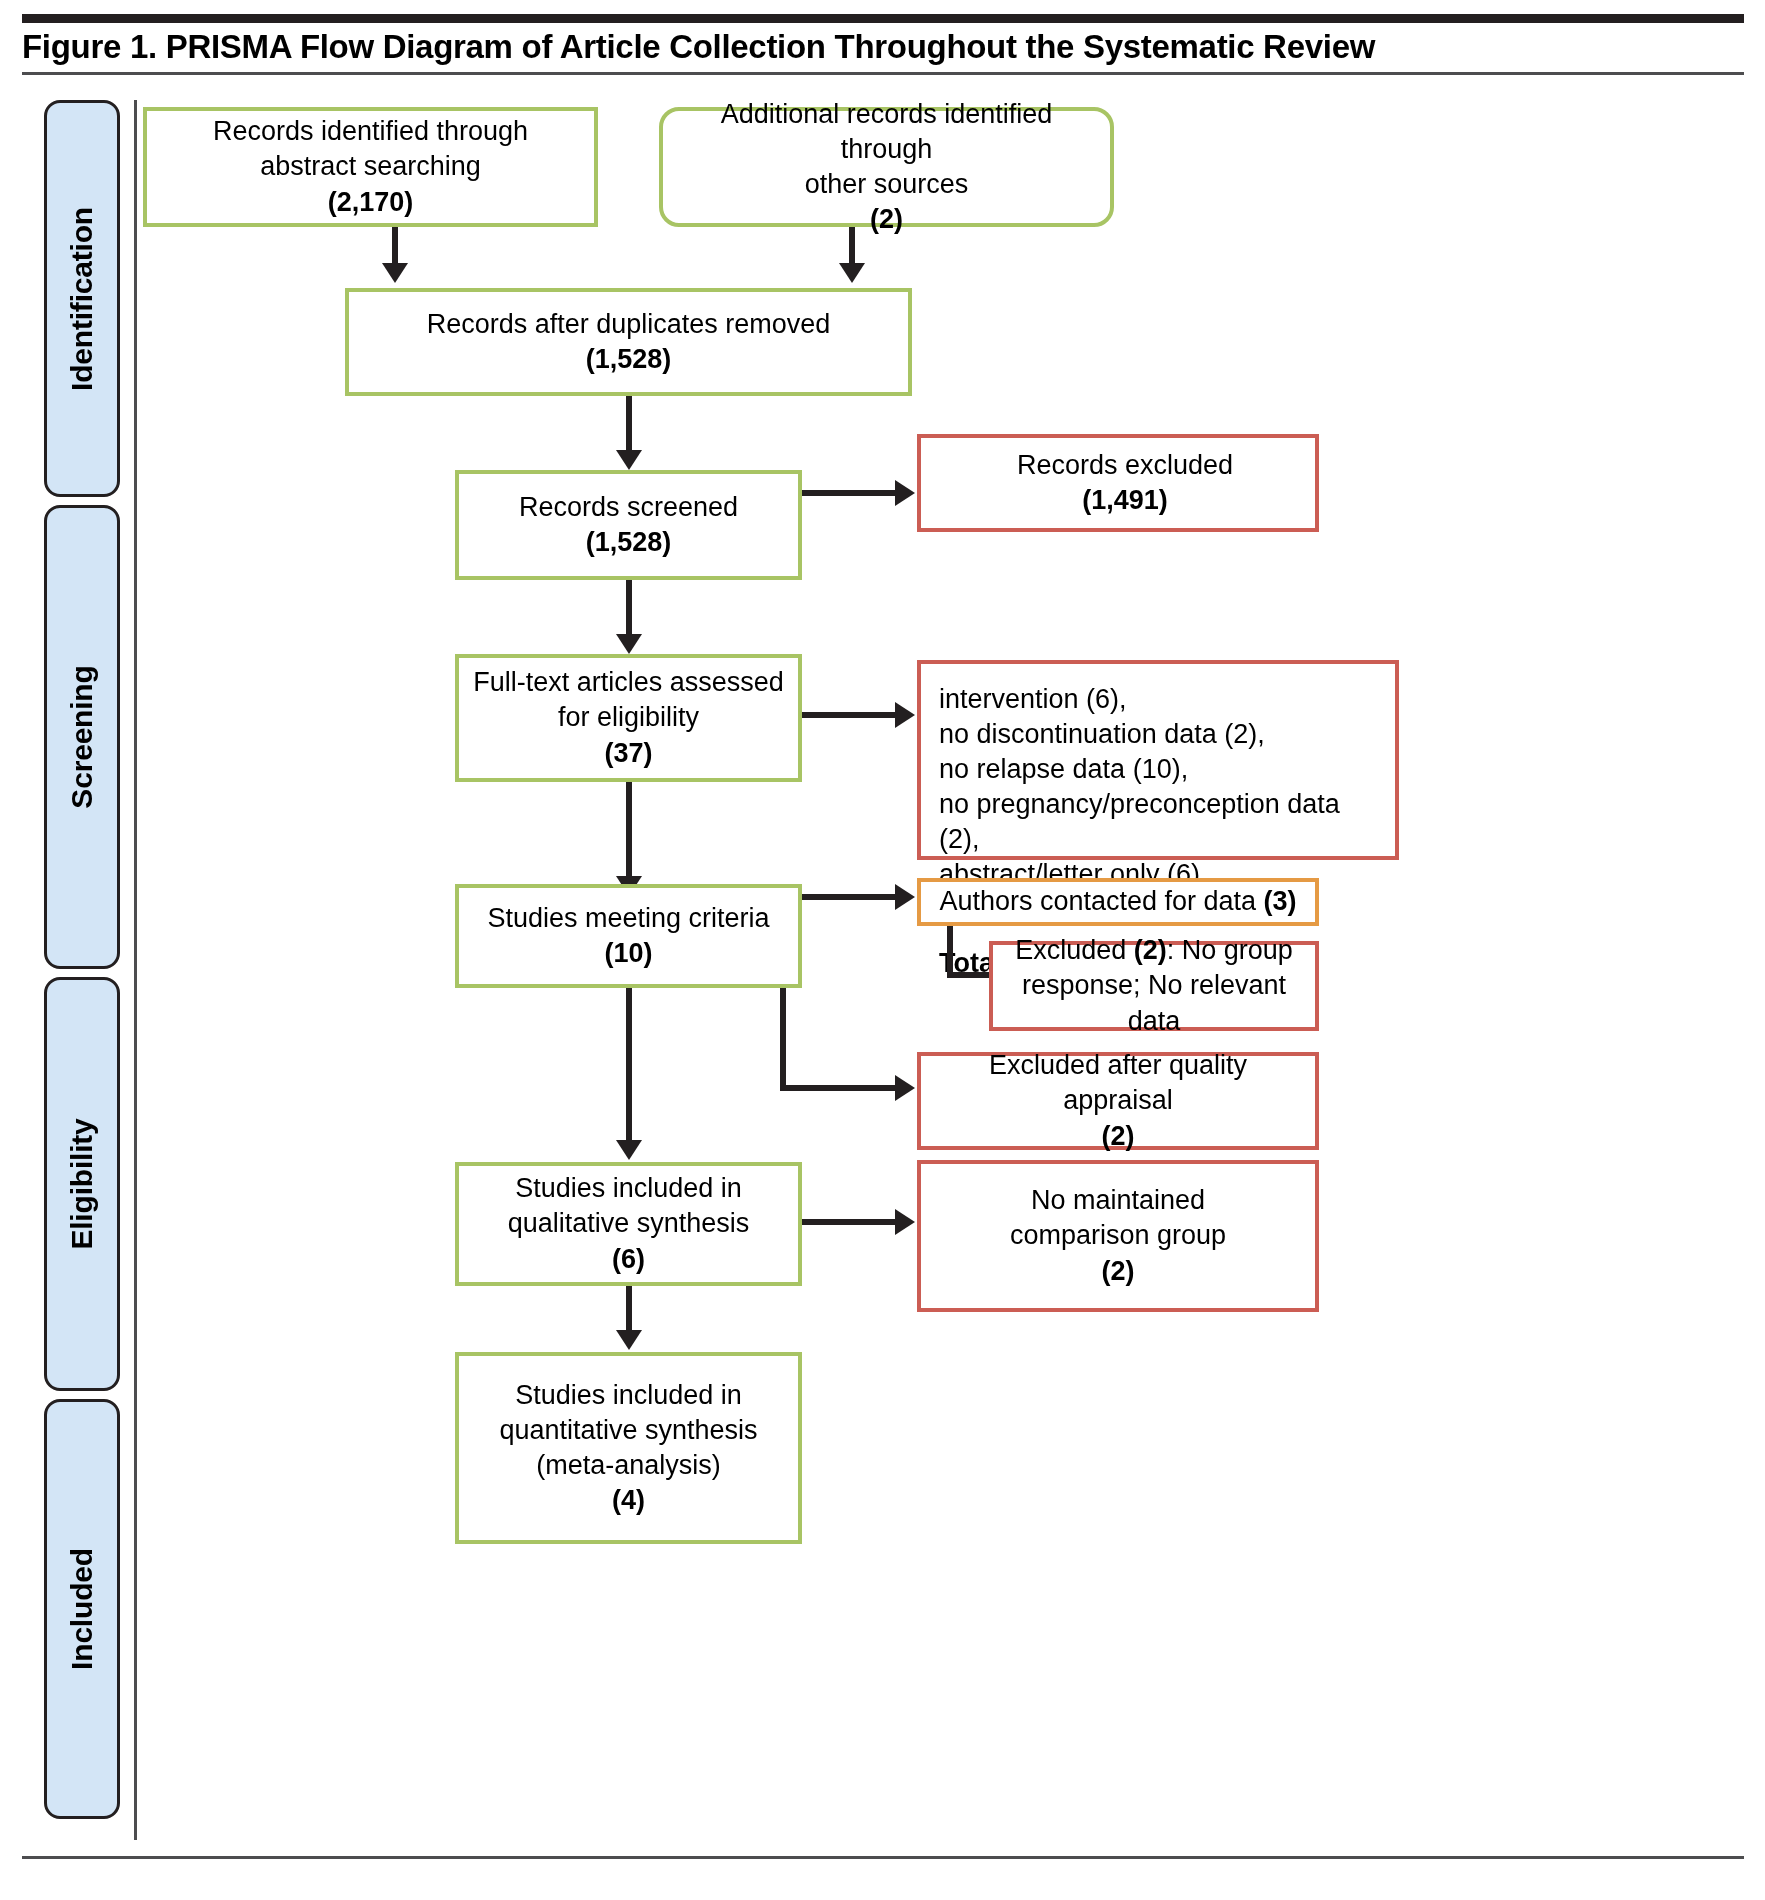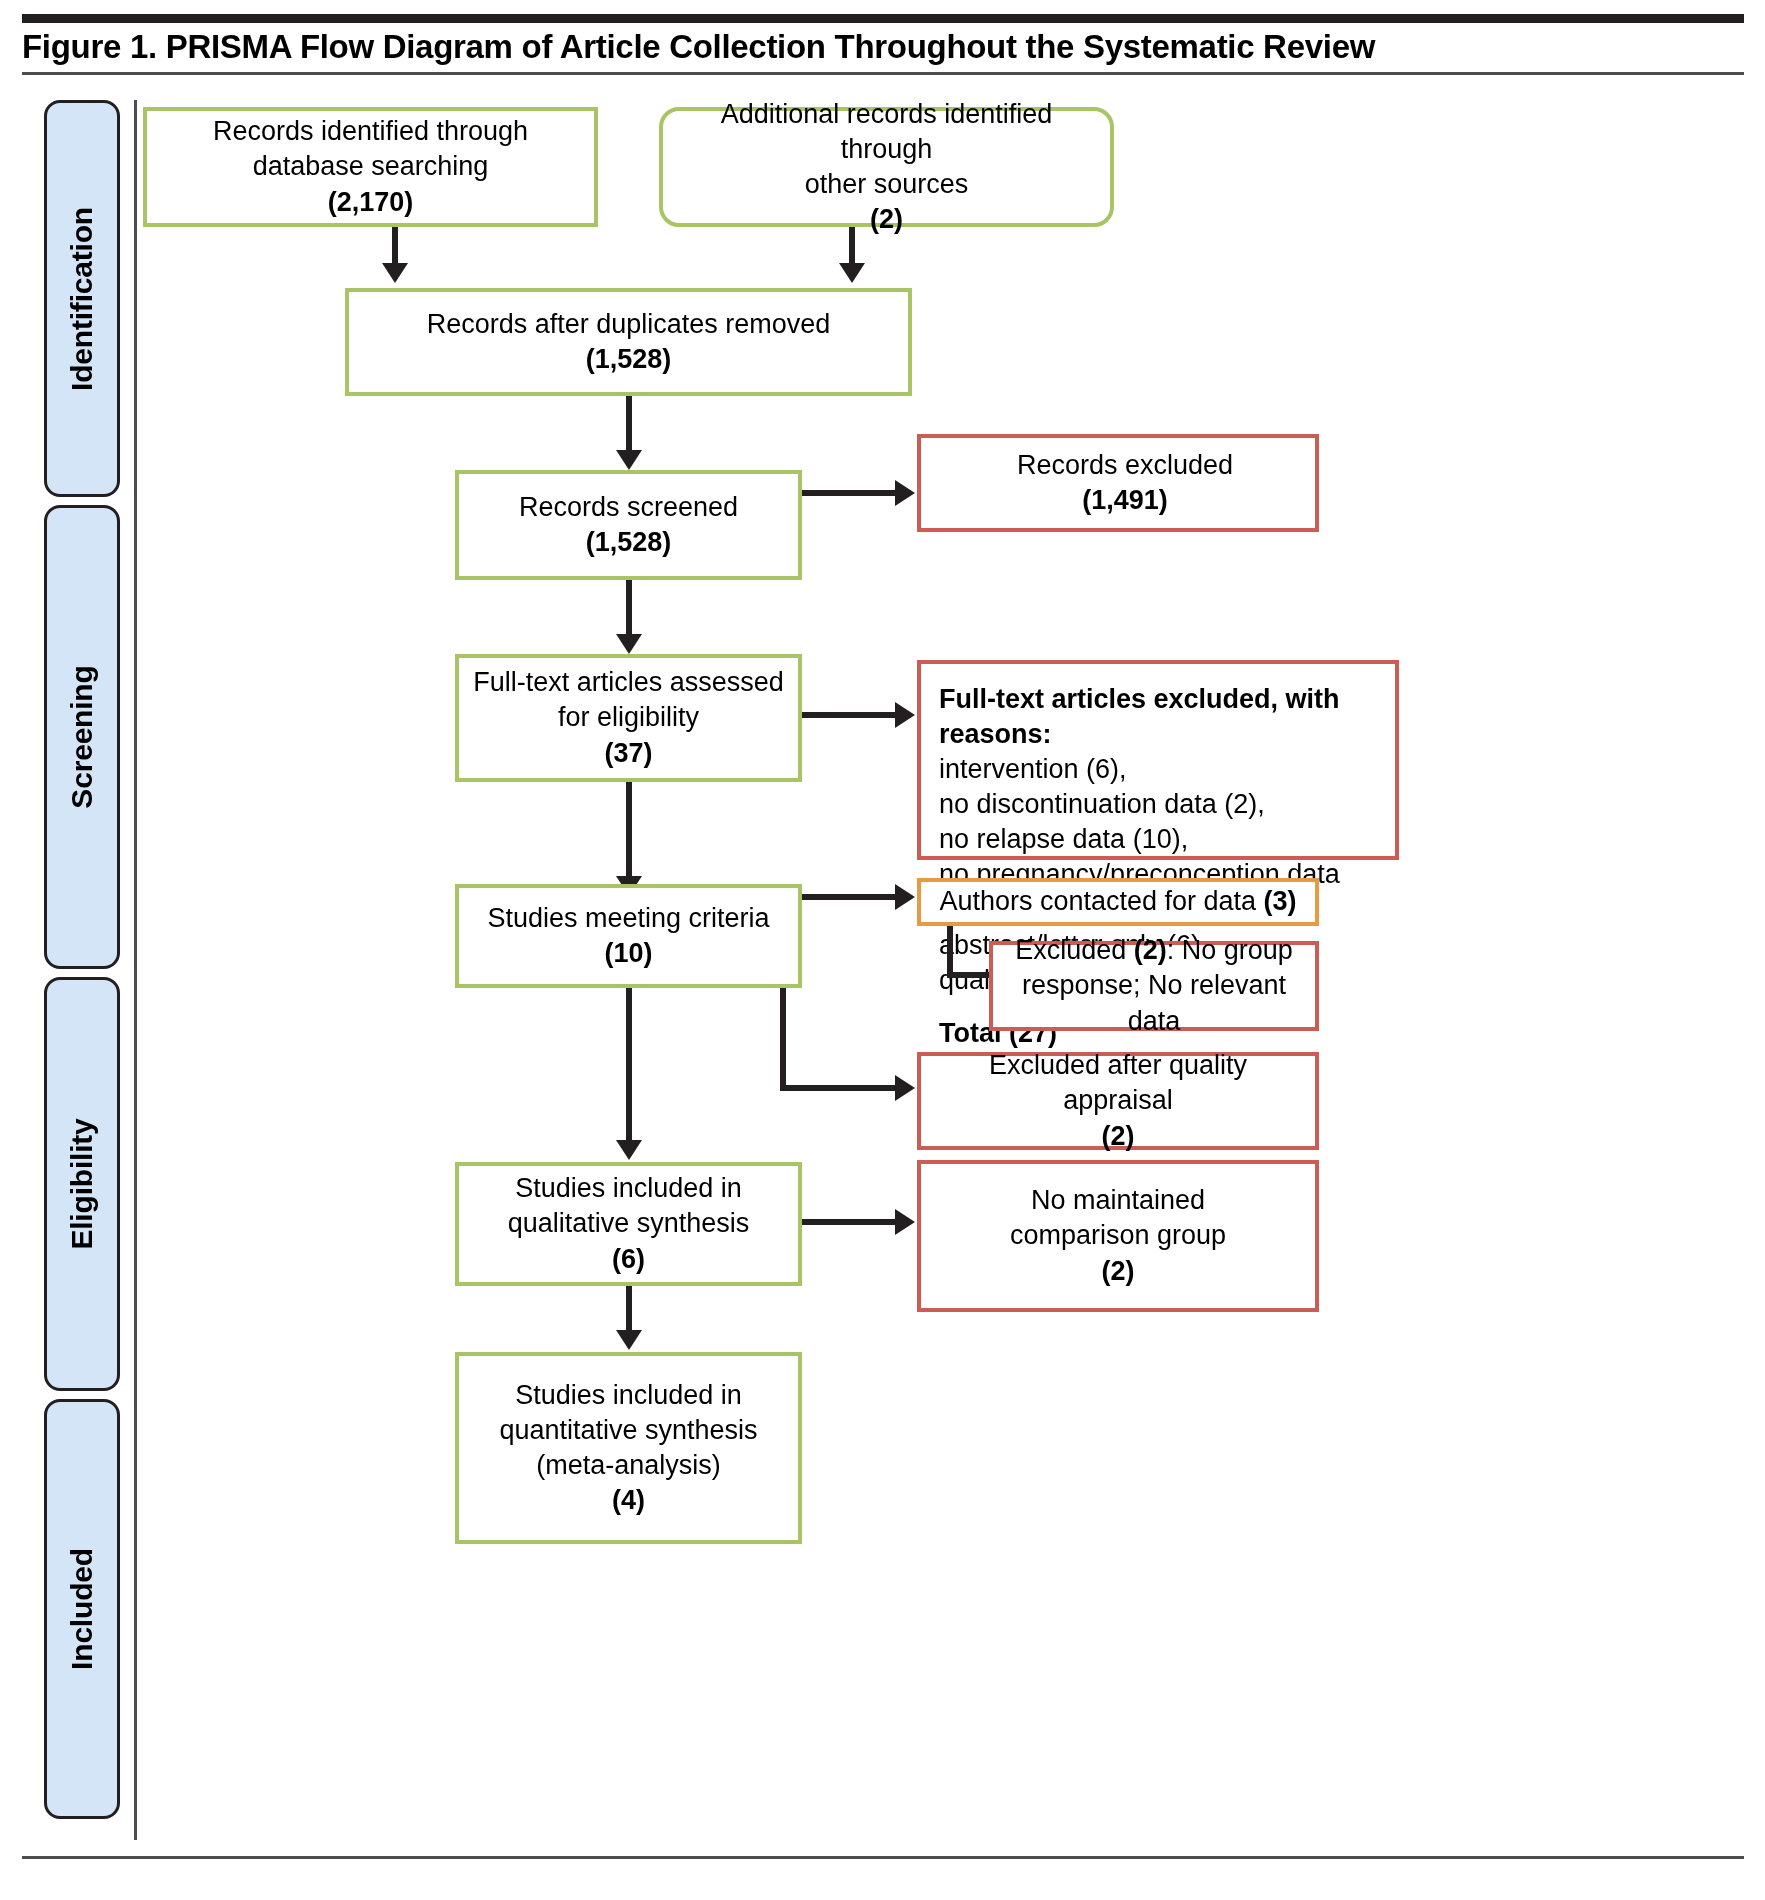--- a/index.html
+++ b/index.html
@@ -133,21 +133,21 @@
 </div>
 <div class="stage" style="left:44px; top:1399px; height:420px;">
   <span class="stage-label">Included</span>
 </div>
 
 <div class="vline" style="left:134px; top:100px; height:1740px; width:3px; background:#4d4d4f;"></div>
 
 <div class="box" style="left:143px; top:107px; width:455px; height:120px;">
   <div class="inner">
     <div>Records identified through</div>
-    <div>database searching</div>
+    <div>abstract searching</div>
     <div><b>(2,170)</b></div>
   </div>
 </div>
 
 <div class="box" style="left:659px; top:107px; width:455px; height:120px;border-radius:20px;">
   <div class="inner">
     <div>Additional records identified through</div>
     <div>other sources</div>
     <div><b>(2)</b></div>
   </div>
@@ -195,21 +195,20 @@
     <div>for eligibility</div>
     <div><b>(37)</b></div>
   </div>
 </div>
 
 <div class="hline" style="left:802px; top:712px; width:95px;"></div>
 <div class="arrow-right" style="left:895px; top:702px;"></div>
 
 <div class="box red left-align" style="left:917px; top:660px; width:482px; height:200px;">
   <div class="inner">
-    <div><b>Full-text articles excluded, with reasons:</b></div>
     <div>intervention (6),</div>
     <div>no discontinuation data (2),</div>
     <div>no relapse data (10),</div>
     <div>no pregnancy/preconception data (2),</div>
     <div>abstract/letter only (6),</div>
     <div>qualitative study (1)</div>
     <div style="height:18px;"></div>
     <div><b>Total (27)</b></div>
   </div>
 </div>

